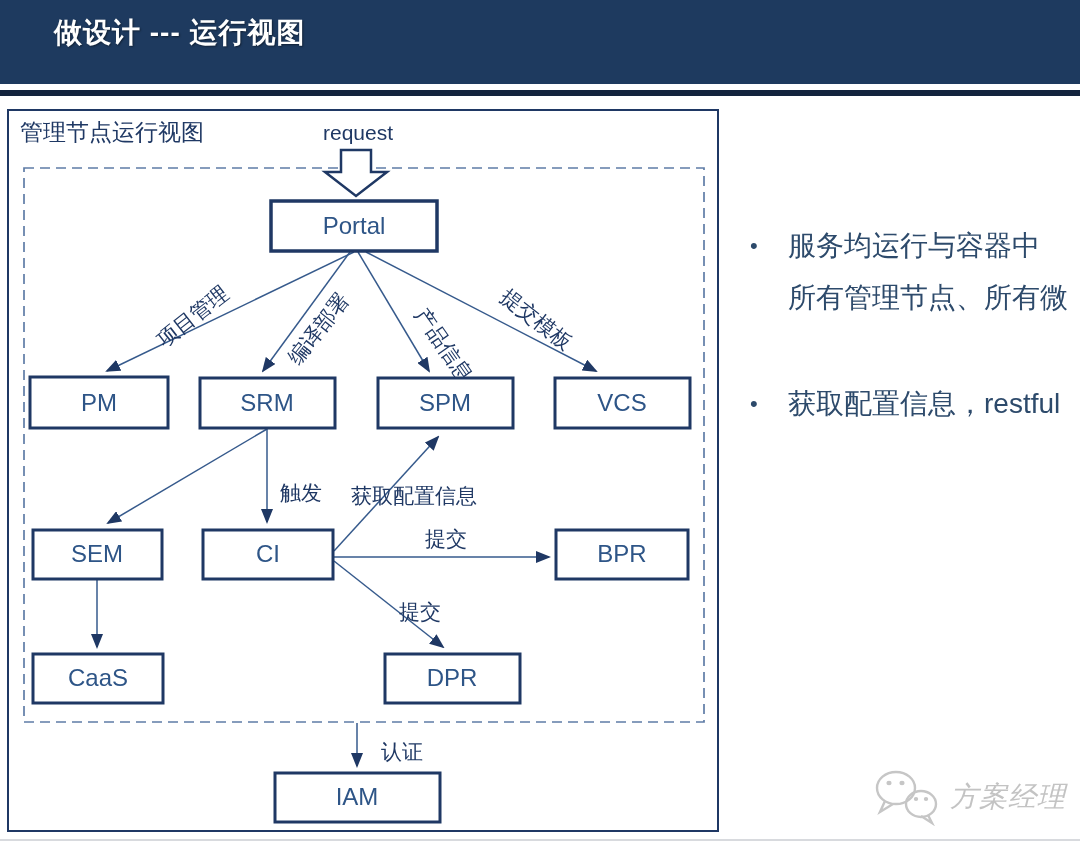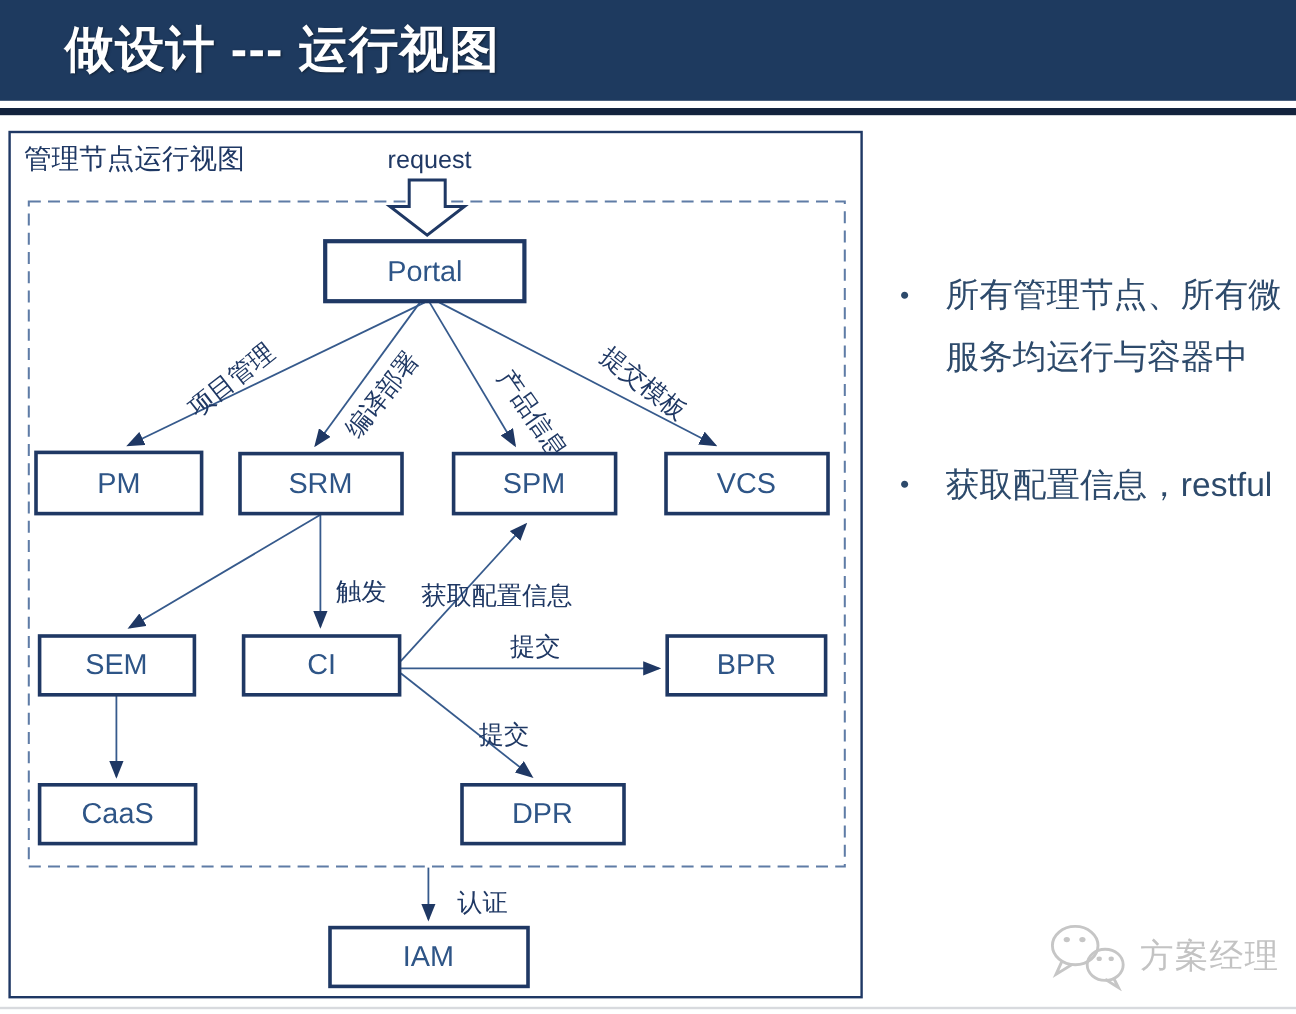--- a/index.html
+++ b/index.html
@@ -7,21 +7,21 @@
     width:1080px;height:845px;position:relative;background:#ffffff;
     font-family:"Liberation Sans","DejaVu Sans",sans-serif;overflow:hidden;
   }
   
   .header{
     position:absolute;left:0;top:0;width:1080px;height:84px;
     background:#1e3a5f;
   }
   .header .title{
     position:absolute;left:54px;top:14px;
-    font-size:41px;font-weight:bold;color:#ffffff;letter-spacing:1px;
+    font-size:28px;font-weight:bold;color:#ffffff;letter-spacing:1px;
     text-shadow:1px 1px 2px rgba(0,0,0,.45);
     white-space:nowrap;
   }
   .header-sep{
     position:absolute;left:0;top:90px;width:1080px;height:6px;background:#13233d;
   }
   
   .diagram-svg{position:absolute;left:0;top:0;}
   .node-label{font-size:24px;fill:#2e5587;}
   .edge-label{font-size:21px;fill:#1f3864;}
@@ -35,21 +35,21 @@
   .bullet .dot{
     flex:0 0 auto;width:38px;font-size:22px;line-height:52px;color:#2d4a6b;
   }
   .bullet .lines{font-size:28px;line-height:52px;white-space:nowrap;}
   
   .watermark{
     position:absolute;left:872px;top:768px;display:flex;align-items:center;
   }
   .watermark .wm-text{
     font-size:28px;color:#c3c3c3;letter-spacing:1px;
-    text-shadow:1px 1px 0 #ffffff;margin-left:6px;white-space:nowrap;
+    text-shadow:1px 1px 0 #ffffff;margin-left:6px;white-space:nowrap;font-style:italic;
   }
   .slide-bottom-edge{
     position:absolute;left:0;top:839px;width:1080px;height:2px;background:#d8dade;
   }
 </style>
 </head>
 <body>
 
 <div class="header">
   <div class="title">做设计 --- 运行视图</div>
@@ -129,22 +129,22 @@
 
     <rect x="275" y="773" width="165" height="49" fill="#fff" stroke="#1f3864" stroke-width="3"></rect>
     <text x="357" y="805" class="node-label" text-anchor="middle">IAM</text>
   </g>
 </svg>
 
 <div class="bullets">
   <div class="bullet">
     <span class="dot">•</span>
     <div class="lines">
+      <div>服务均运行与容器中</div>
       <div>所有管理节点、所有微</div>
-      <div>服务均运行与容器中</div>
     </div>
   </div>
   <div class="bullet">
     <span class="dot">•</span>
     <div class="lines">
       <div>获取配置信息，restful</div>
     </div>
   </div>
 </div>
 

